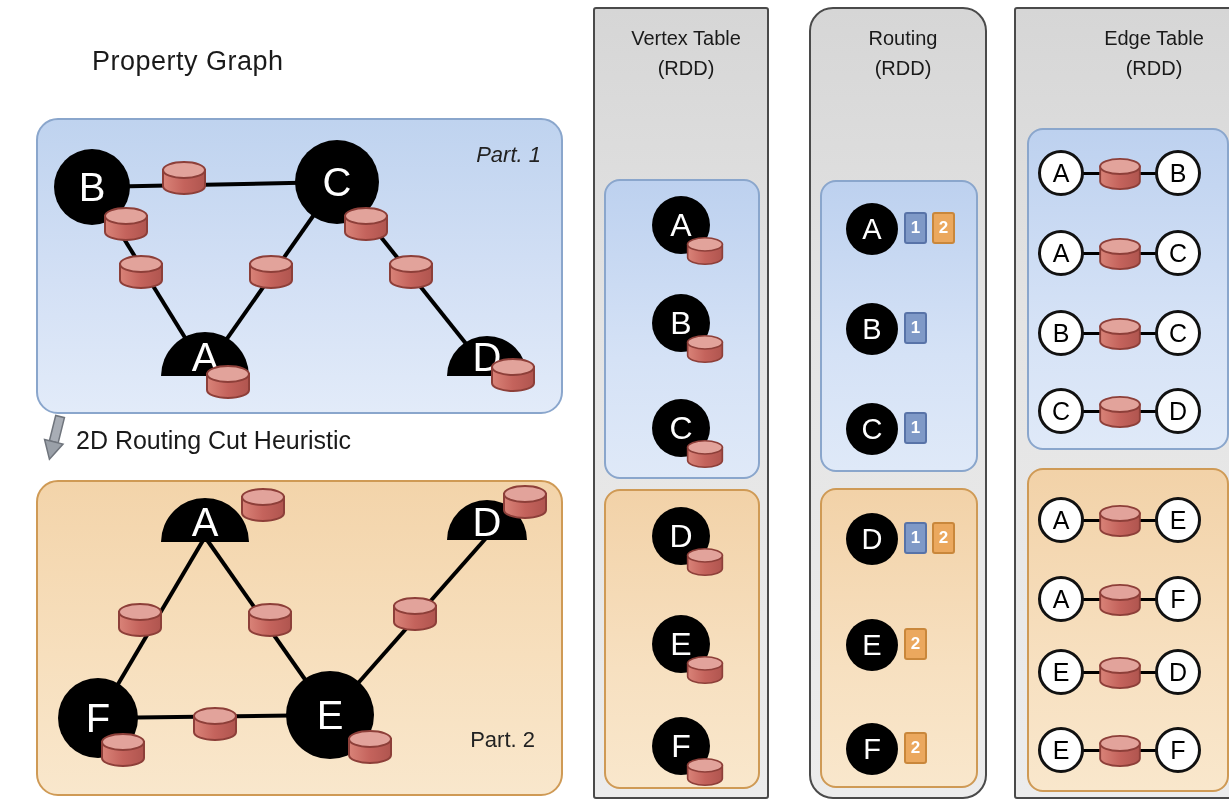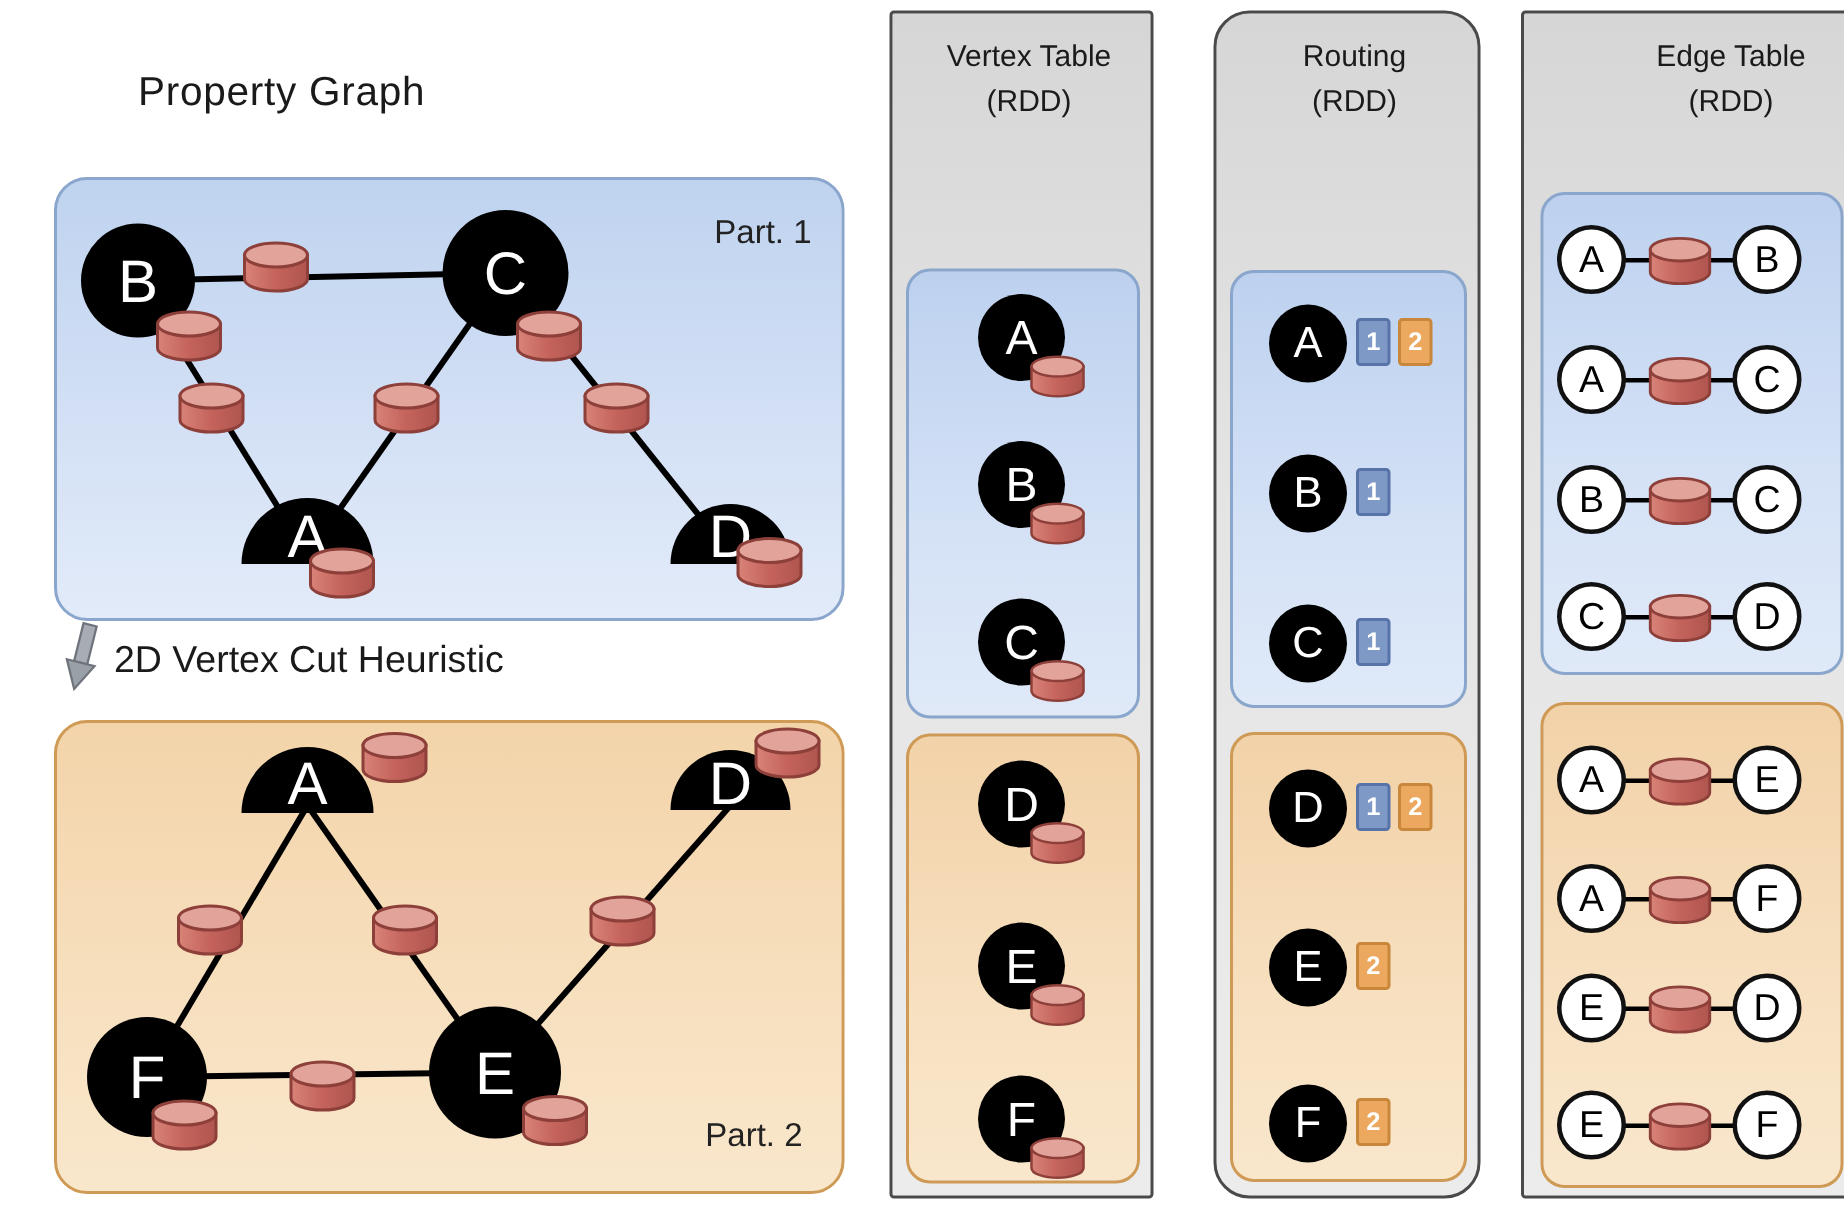--- a/index.html
+++ b/index.html
@@ -76,21 +76,21 @@
       <ellipse cx="23" cy="10" rx="21" ry="8" fill="#e2a39b" stroke="#8d3f39" stroke-width="2"></ellipse>
     </g>
   </defs>
 </svg>
 
 <div class="canvas">
 
   <div class="pg-title">Property Graph</div>
 
   <div class="part-box part1">
-    <span class="part-label" style="top:22px; right:20px;">Part. 1</span>
+    <span class="part-label" style="top:22px; right:20px;font-style:italic;">Part. 1</span>
     <svg class="graph-svg" viewBox="0 0 523 292">
       <line x1="54" y1="67" x2="299" y2="62" stroke="#000" stroke-width="4"></line>
       <line x1="54" y1="67" x2="167" y2="250" stroke="#000" stroke-width="4"></line>
       <line x1="299" y1="62" x2="167" y2="250" stroke="#000" stroke-width="4"></line>
       <line x1="299" y1="62" x2="449" y2="250" stroke="#000" stroke-width="4"></line>
       <circle cx="54" cy="67" r="38" fill="#000"></circle>
       <circle cx="299" cy="62" r="42" fill="#000"></circle>
       <path d="M123 256 A44 44 0 0 1 211 256 Z" fill="#000"></path>
       <path d="M409 256 A40 40 0 0 1 489 256 Z" fill="#000"></path>
       <text class="vletter" x="54" y="81">B</text>
@@ -108,25 +108,25 @@
     </svg>
   </div>
 
   <div class="cut-row">
     <svg width="34" height="50" viewBox="0 0 34 50" style="position:absolute;left:2px;top:2px;">
       <g transform="rotate(14 17 25)">
         <rect x="12" y="2" width="9" height="26" fill="#a8adb5" stroke="#6f747c" stroke-width="1.5"></rect>
         <polygon points="7,28 26,28 16.5,46" fill="#9aa0a8" stroke="#6f747c" stroke-width="1.5"></polygon>
       </g>
     </svg>
-    <span class="cut-label">2D Vertex Cut Heuristic</span>
+    <span class="cut-label">2D Routing Cut Heuristic</span>
   </div>
 
   <div class="part-box part2">
-    <span class="part-label" style="bottom:24px; right:26px;">Part. 2</span>
+    <span class="part-label" style="bottom:41px; right:26px;">Part. 2</span>
     <svg class="graph-svg" viewBox="0 0 523 312">
       <line x1="167" y1="55" x2="60" y2="236" stroke="#000" stroke-width="4"></line>
       <line x1="167" y1="55" x2="292" y2="233" stroke="#000" stroke-width="4"></line>
       <line x1="292" y1="233" x2="449" y2="55" stroke="#000" stroke-width="4"></line>
       <line x1="60" y1="236" x2="292" y2="233" stroke="#000" stroke-width="4"></line>
       <path d="M123 60 A44 44 0 0 1 211 60 Z" fill="#000"></path>
       <path d="M409 58 A40 40 0 0 1 489 58 Z" fill="#000"></path>
       <circle cx="60" cy="236" r="40" fill="#000"></circle>
       <circle cx="292" cy="233" r="44" fill="#000"></circle>
       <text class="vletter" x="167" y="54">A</text>

